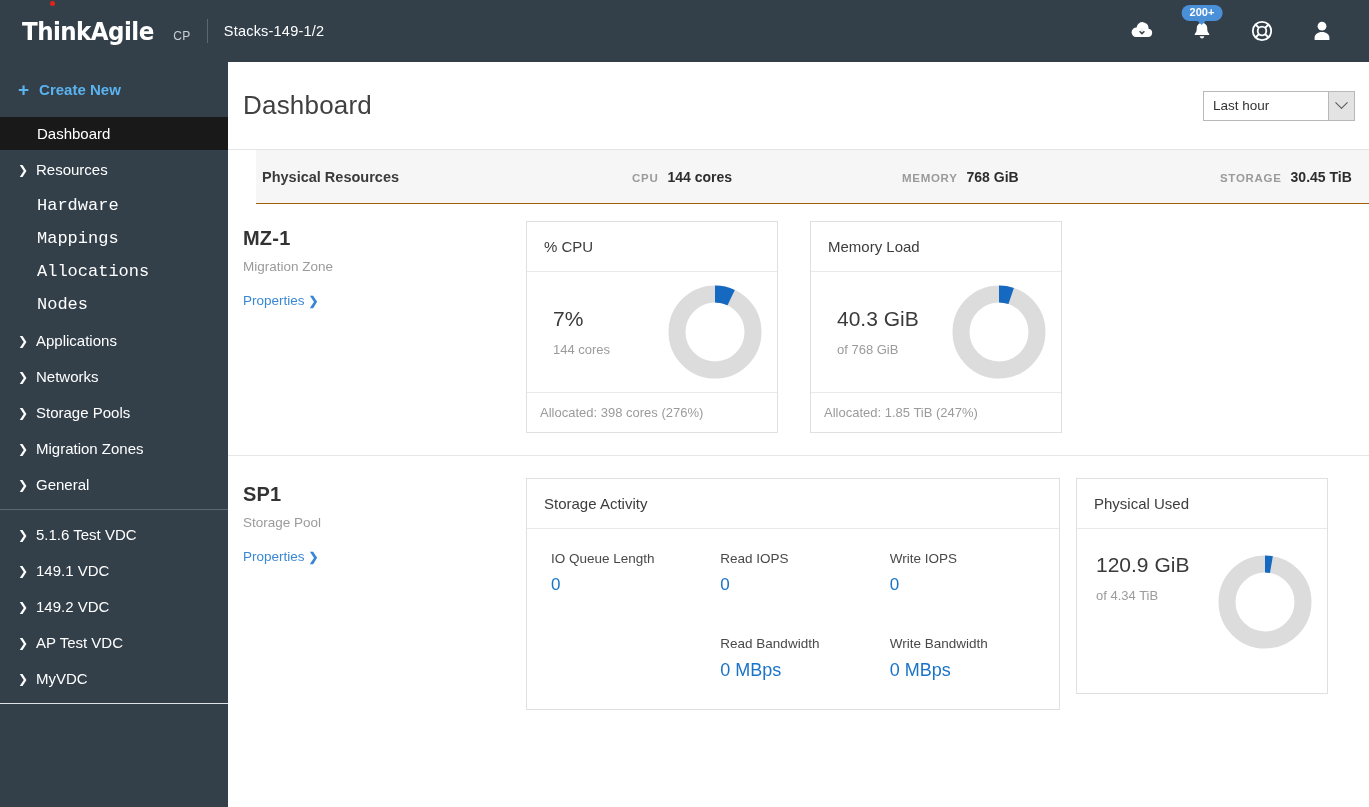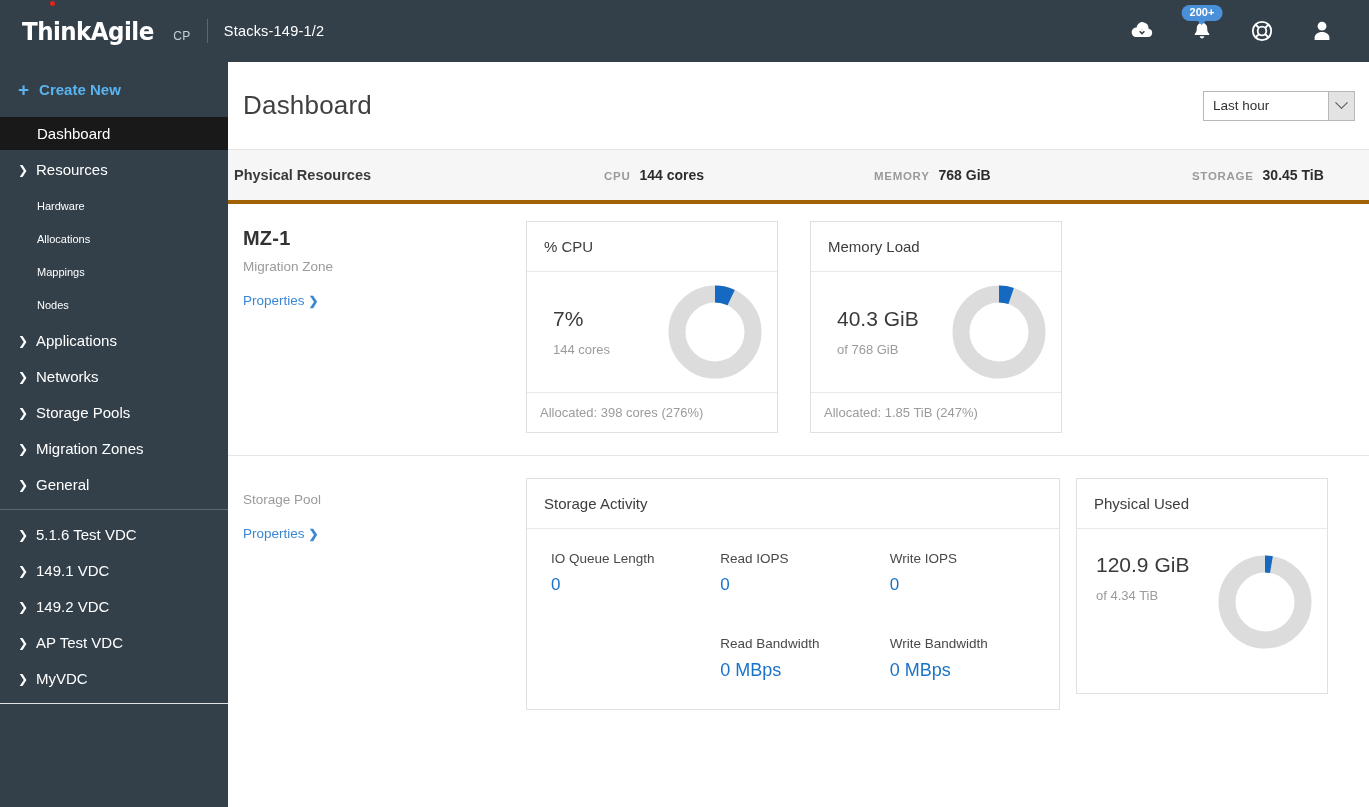--- a/index.html
+++ b/index.html
@@ -73,21 +73,21 @@
     display: flex; align-items: center;
     height: 33px;
     font-size: 15px; color: #ffffff; cursor: pointer;
     padding-left: 18px;
   }
   .nav-item.top-level { font-weight: normal; }
   .nav-item .chev { width: 18px; display:inline-block; color:#ffffff; font-size: 12px; line-height:1; }
   .nav-item.active { background: #191919; }
   .nav-item.active .lbl { padding-left: 19px; }
   .nav-item.no-chev .lbl { padding-left: 19px; }
-  .nav-item.child { padding-left: 37px; font-size: 11px; height: 33px; }
+  .nav-item.child { padding-left: 37px; font-size: 17px; height: 33px; font-family: Liberation Mono, monospace; }
   .nav-divider { height: 1px; background: #5b686f; margin: 8px 0 8px 0; }
   .nav-group-pad { height: 3px; }
   .sidebar-bottom-line { height: 1px; background: #ffffff; opacity: .85; }
 
   
   .main { flex: 1; background: #ffffff; overflow: hidden; position: relative; display:flex; flex-direction:column;}
   .page-head {
     height: 88px; min-height:88px;
     display: flex; align-items: center;
     padding: 0 14px 0 15px;
@@ -103,22 +103,22 @@
   .range-select .arrow-box {
     position: absolute; right: 0; top: 0; bottom: 0; width: 26px;
     background: #e3e3e3; border-left: 1px solid #b8b8b8;
     display:flex; align-items:center; justify-content:center;
   }
   .chevdown { width:9px; height:9px; border-right:1.6px solid #555; border-bottom:1.6px solid #555; transform: rotate(45deg) translate(-2px,-2px); }
 
   
   .phys-strip {
     height: 54px; min-height:54px; background: #f6f6f6;
-    border-bottom: 4px solid #a16207;
-    display: flex; align-items: center; padding-left: 6px; position: relative;
+    border-bottom: 1px solid #a16207;
+    display: flex; align-items: center; padding-left: 6px; position: relative; margin-left: 28px;
   }
   .phys-title { font-size: 14.5px; font-weight: bold; color: #3a3a3a; }
   .phys-stat { position: absolute; display: flex; align-items: baseline; gap: 9px; }
   .phys-stat .k { font-size: 11.5px; color: #9a9a9a; letter-spacing: .7px; font-weight: bold;}
   .phys-stat .v { font-size: 14px; color: #2d2d2d; font-weight: bold; }
   .phys-cpu { left: 376px; }
   .phys-mem { left: 646px; }
   .phys-sto { left: 964px; }
 
   
@@ -238,24 +238,24 @@
         <span class="chev">❯</span>
         <span>Resources</span>
       </div>
 
       <div class="nav-group-pad"></div>
 
       <div class="nav-item child">
         <span>Hardware</span>
       </div>
       <div class="nav-item child">
+        <span>Mappings</span>
+      </div>
+      <div class="nav-item child">
         <span>Allocations</span>
-      </div>
-      <div class="nav-item child">
-        <span>Mappings</span>
       </div>
       <div class="nav-item child">
         <span>Nodes</span>
       </div>
 
       <div class="nav-group-pad"></div>
 
       <div class="nav-item top-level">
         <span class="chev">❯</span>
         <span>Applications</span>
@@ -390,20 +390,21 @@
                 </div>
               </div>
               <div class="card-foot">Allocated: 1.85 TiB (247%)</div>
             </div>
 
           </div>
         </div>
 
         <div class="section" style="border-bottom:none;">
           <div class="section-left" style="padding-top:27px;">
+            <div class="sec-name">SP1</div>
             <div class="sec-type">Storage Pool</div>
             <div class="sec-props">
               <span>Properties</span>
               <span class="c">❯</span>
             </div>
           </div>
 
           <div class="cards" style="padding-top:22px;gap:0;">
 
             <div class="card storage-card">

